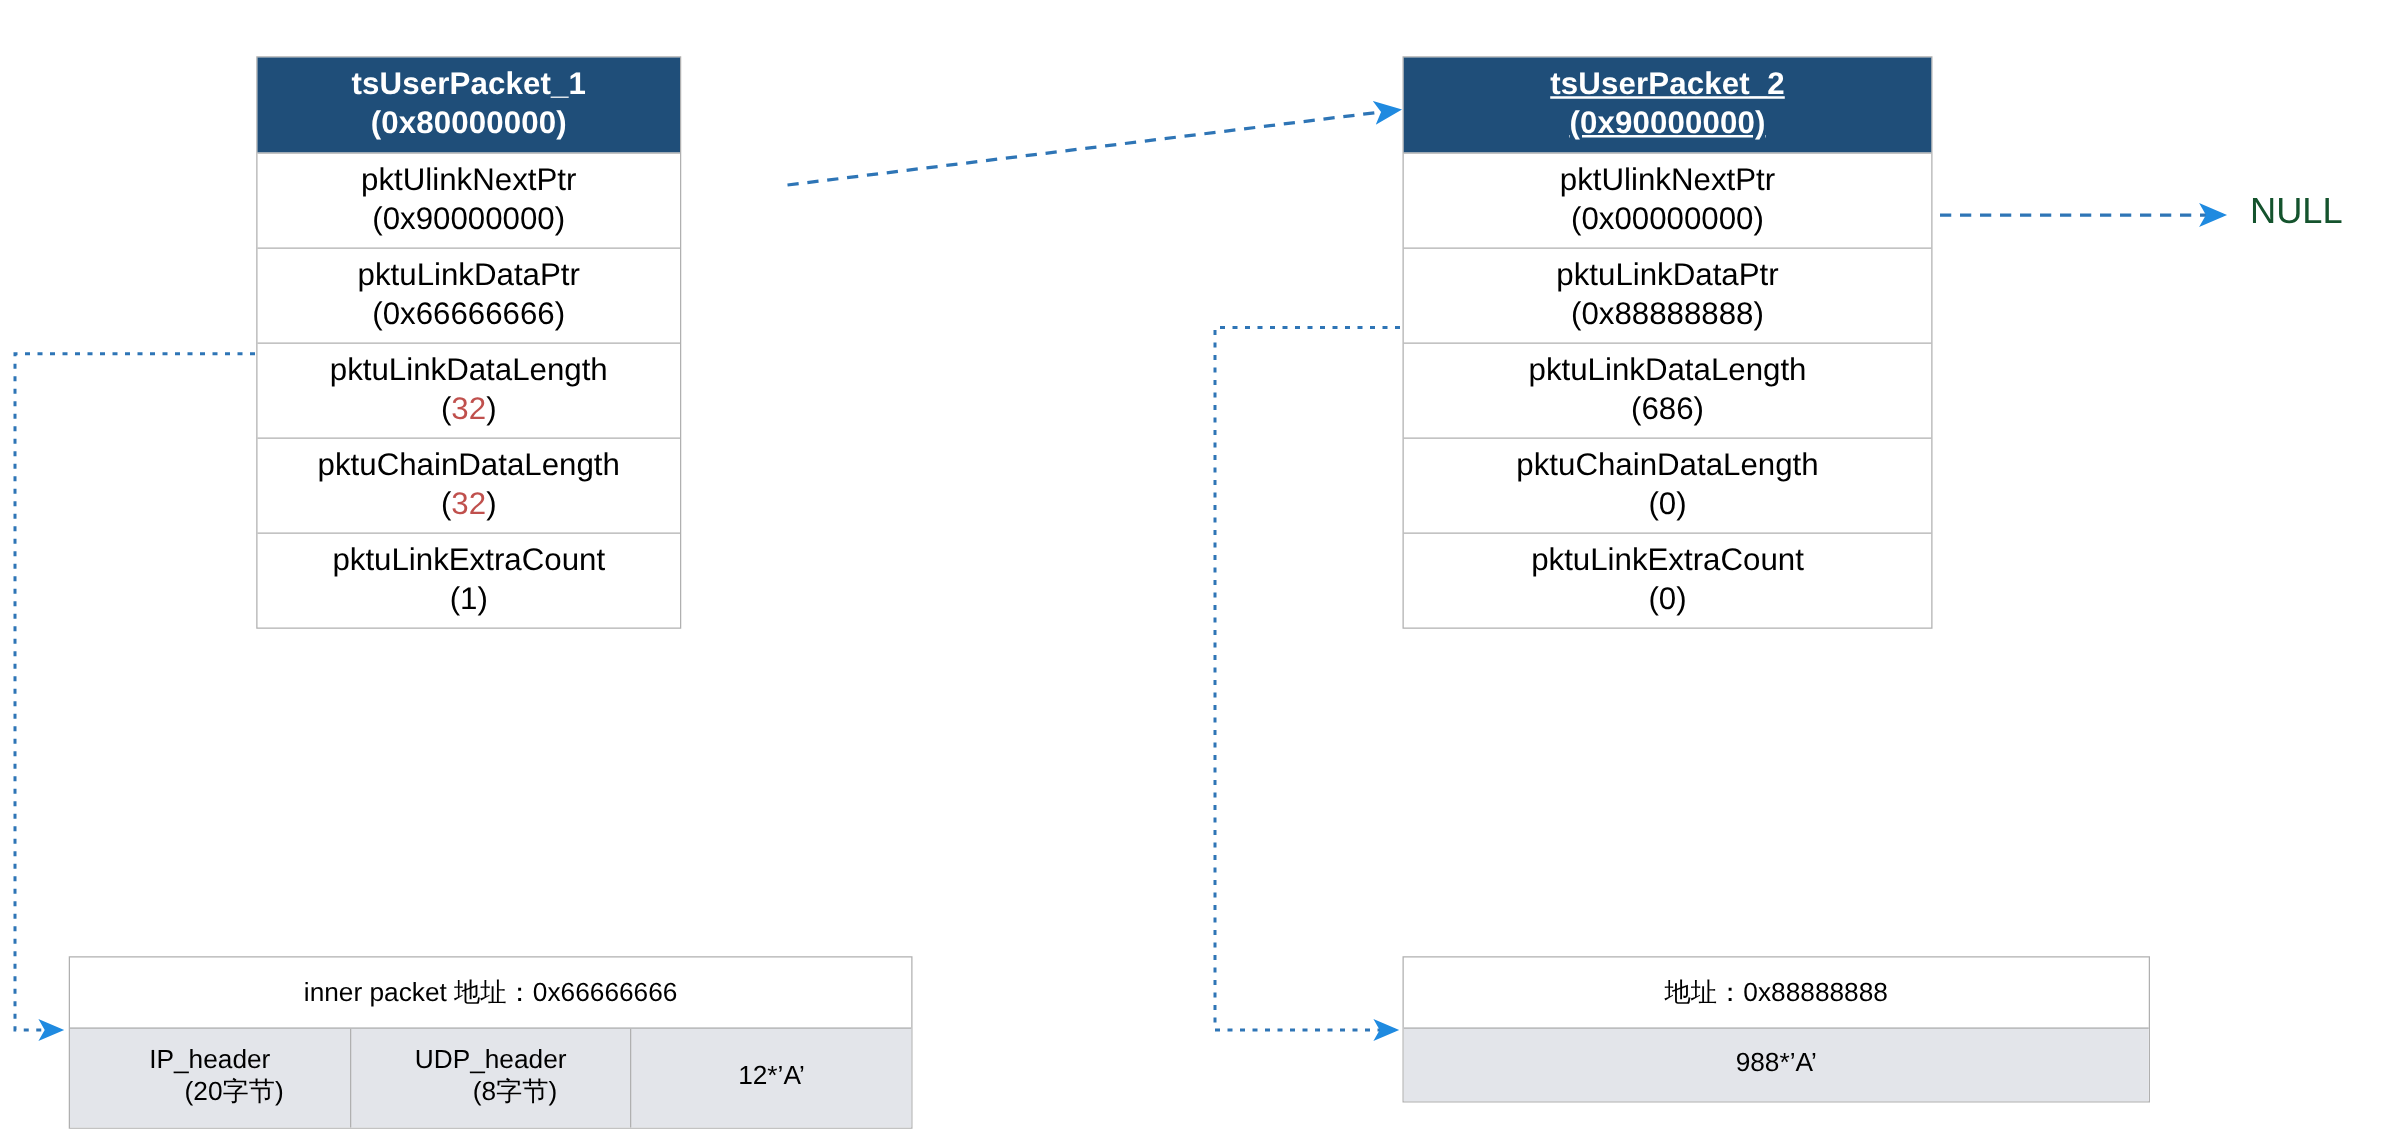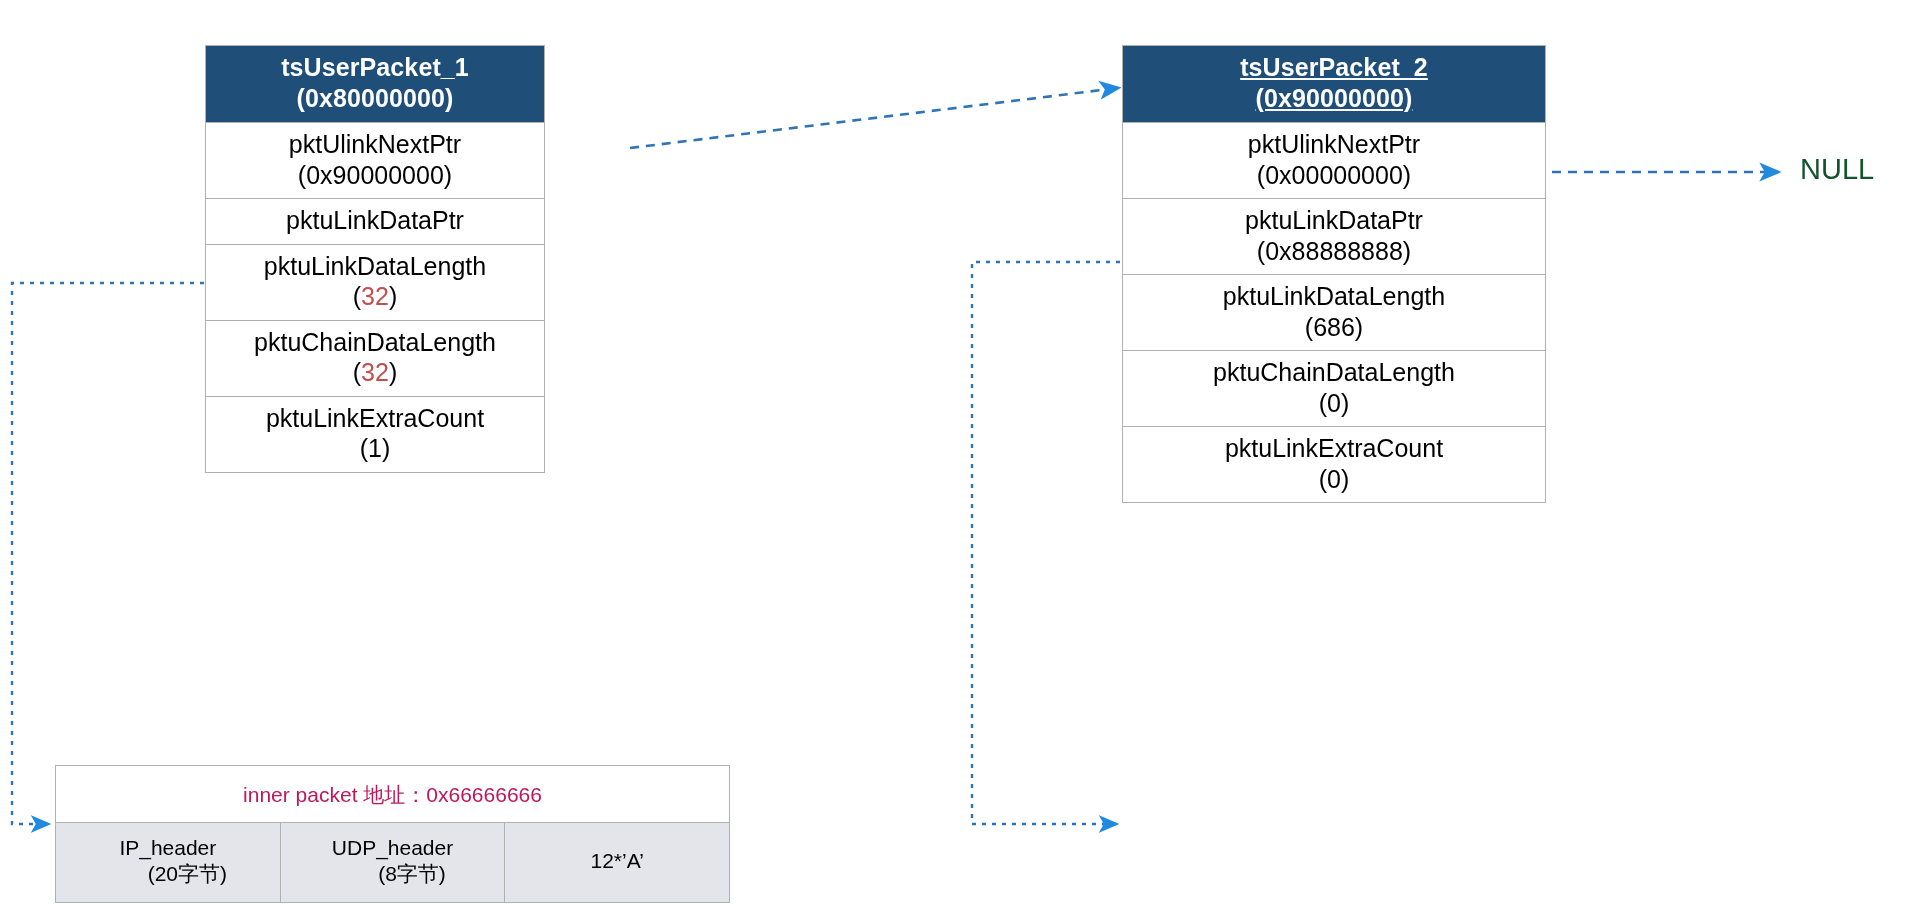--- a/index.html
+++ b/index.html
@@ -47,21 +47,21 @@
   
   .pktbox{
     position:absolute;
     border:1px solid #b0b0b0;
     box-sizing:border-box;
     background:#ffffff;
   }
   .pktbox .addr{
     text-align:center;
     font-size:21px;
-    color:#be185d;
+    color:#000000;
     padding:16px 0 15px 0;
     line-height:1.2;
   }
   .pktbox .segs{
     display:flex;
     border-top:1px solid #b0b0b0;
     background:#e3e5ea;
   }
   .pktbox .seg{
     flex:1 1 0;
@@ -112,20 +112,21 @@
       <span class="l1">tsUserPacket_1</span>
       <span class="l2">(0x80000000)</span>
     </div>
 
     <div class="row">
       <span class="name">pktUlinkNextPtr</span>
       <span class="val">(0x90000000)</span>
     </div>
     <div class="row">
       <span class="name">pktuLinkDataPtr</span>
+      <span class="val">(0x66666666)</span>
     </div>
     <div class="row">
       <span class="name">pktuLinkDataLength</span>
       <span class="val">(<span class="red" style="display: inline; color: rgb(192, 80, 77);">32</span>)</span>
     </div>
     <div class="row">
       <span class="name">pktuChainDataLength</span>
       <span class="val">(<span class="red" style="display: inline; color: rgb(192, 80, 77);">32</span>)</span>
     </div>
     <div class="row">
@@ -174,14 +175,22 @@
       <div class="seg">
         <span class="s1">UDP_header</span>
         <span class="s2">(8字节)</span>
       </div>
       <div class="seg" style="display:flex;align-items:center;justify-content:center;">
         <span class="s1">12*’A’</span>
       </div>
     </div>
   </div>
 
+  <div class="pktbox" style="left:1122px;top:765px;width:598px;">
+    <div class="addr">地址：0x88888888</div>
+    <div class="segs" style="background: rgb(227, 229, 234);">
+      <div class="seg" style="display:flex;align-items:center;justify-content:center;min-height:58px;">
+        <span class="s1">988*’A’</span>
+      </div>
+    </div>
+  </div>
 
 </div>
 
 </body></html>

